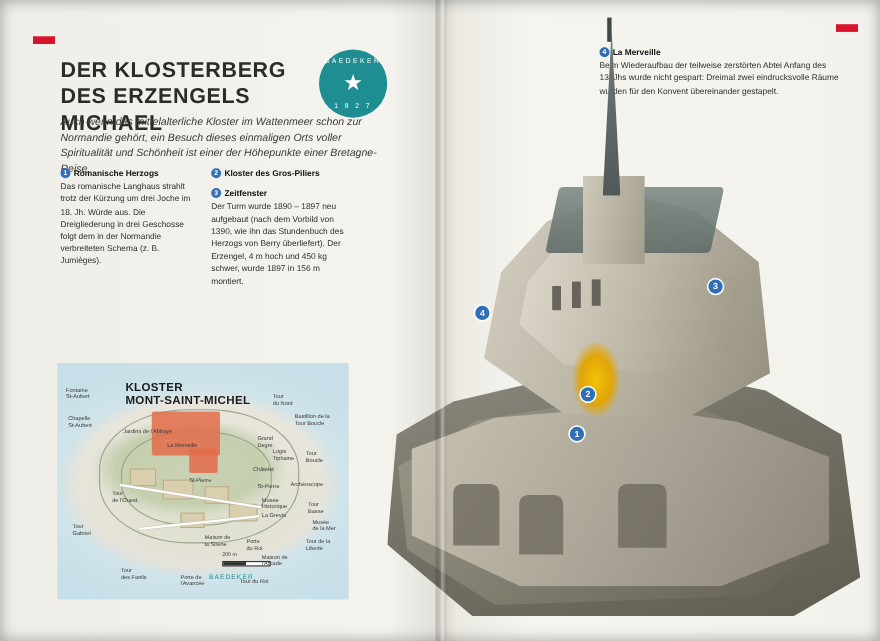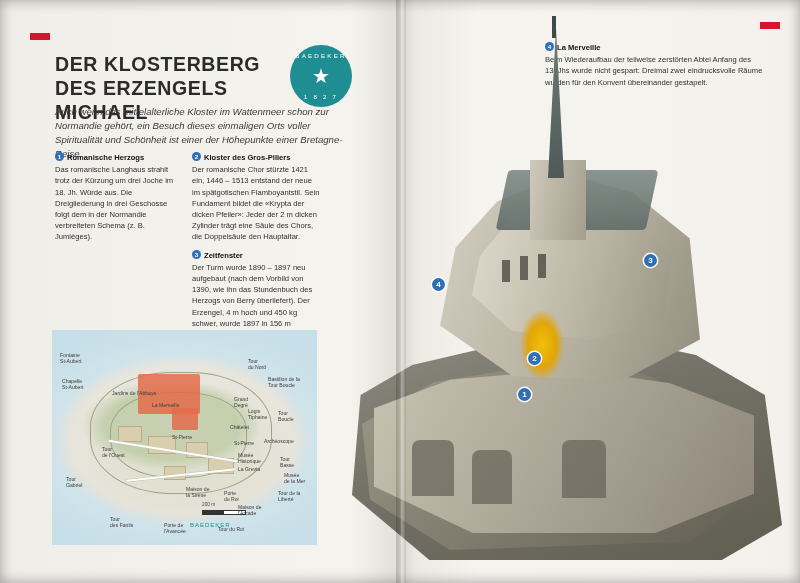--- a/index.html
+++ b/index.html
@@ -130,21 +130,20 @@
           </span>
           <span>Das romanische Langhaus strahlt trotz der Kürzung um drei Joche im 18. Jh. Würde aus. Die Dreigliederung in drei Geschosse folgt dem in der Normandie verbreiteten Schema (z. B. Jumièges).</span>
         </p>
       </div>
 
       <div class="col col-mid">
         <p>
           <span class="sub">
             <span class="numdot">2</span><span>Kloster des Gros-Piliers</span>
           </span>
-          <span>Der romanische Chor stürzte 1421 ein, 1446 – 1513 entstand der neue im spätgotischen Flamboyantstil. Sein Fundament bildet die «Krypta der dicken Pfeiler»: Jeder der 2 m dicken Zylinder trägt eine Säule des Chors, die Doppelsäule den Hauptaltar.</span>
         </p>
         <p>
           <span class="sub">
             <span class="numdot">3</span><span>Zeitfenster</span>
           </span>
           <span>Der Turm wurde 1890 – 1897 neu aufgebaut (nach dem Vorbild von 1390, wie ihn das Stundenbuch des Herzogs von Berry überliefert). Der Erzengel, 4 m hoch und 450 kg schwer, wurde 1897 in 156 m montiert.</span>
         </p>
       </div>
 
       <div class="map">
@@ -154,20 +153,24 @@
         <div class="wall w2"></div>
         <div class="abbey"></div>
         <div class="abbey2"></div>
         <div class="blk" style="left:66px;top:96px;width:22px;height:14px;"></div>
         <div class="blk" style="left:96px;top:106px;width:26px;height:16px;"></div>
         <div class="blk" style="left:134px;top:112px;width:20px;height:14px;"></div>
         <div class="blk" style="left:156px;top:128px;width:24px;height:14px;"></div>
         <div class="blk" style="left:112px;top:136px;width:20px;height:12px;"></div>
         <div class="road" style="left:56px;top:120px;width:130px;transform:rotate(9deg);"></div>
         <div class="road" style="left:74px;top:144px;width:110px;transform:rotate(-6deg);"></div>
+        <div class="maptitle">
+          <span>KLOSTER</span>
+          <span>MONT-SAINT-MICHEL</span>
+        </div>
         <div class="scale">200 m</div>
         <div class="scalebar"></div>
         <div class="logo">BAEDEKER</div>
         <div id="map-labels">
             <div class="lbl" style="left: 8px; top: 22px; white-space: pre;">Fontaine
 St-Aubert</div>
             <div class="lbl" style="left: 10px; top: 48px; white-space: pre;">Chapelle
 St-Aubert</div>
             <div class="lbl" style="left: 60px; top: 60px; white-space: pre;">Jardins de l'Abbaye</div>
             <div class="lbl" style="left: 100px; top: 72px; white-space: pre;">La Merveille</div>

